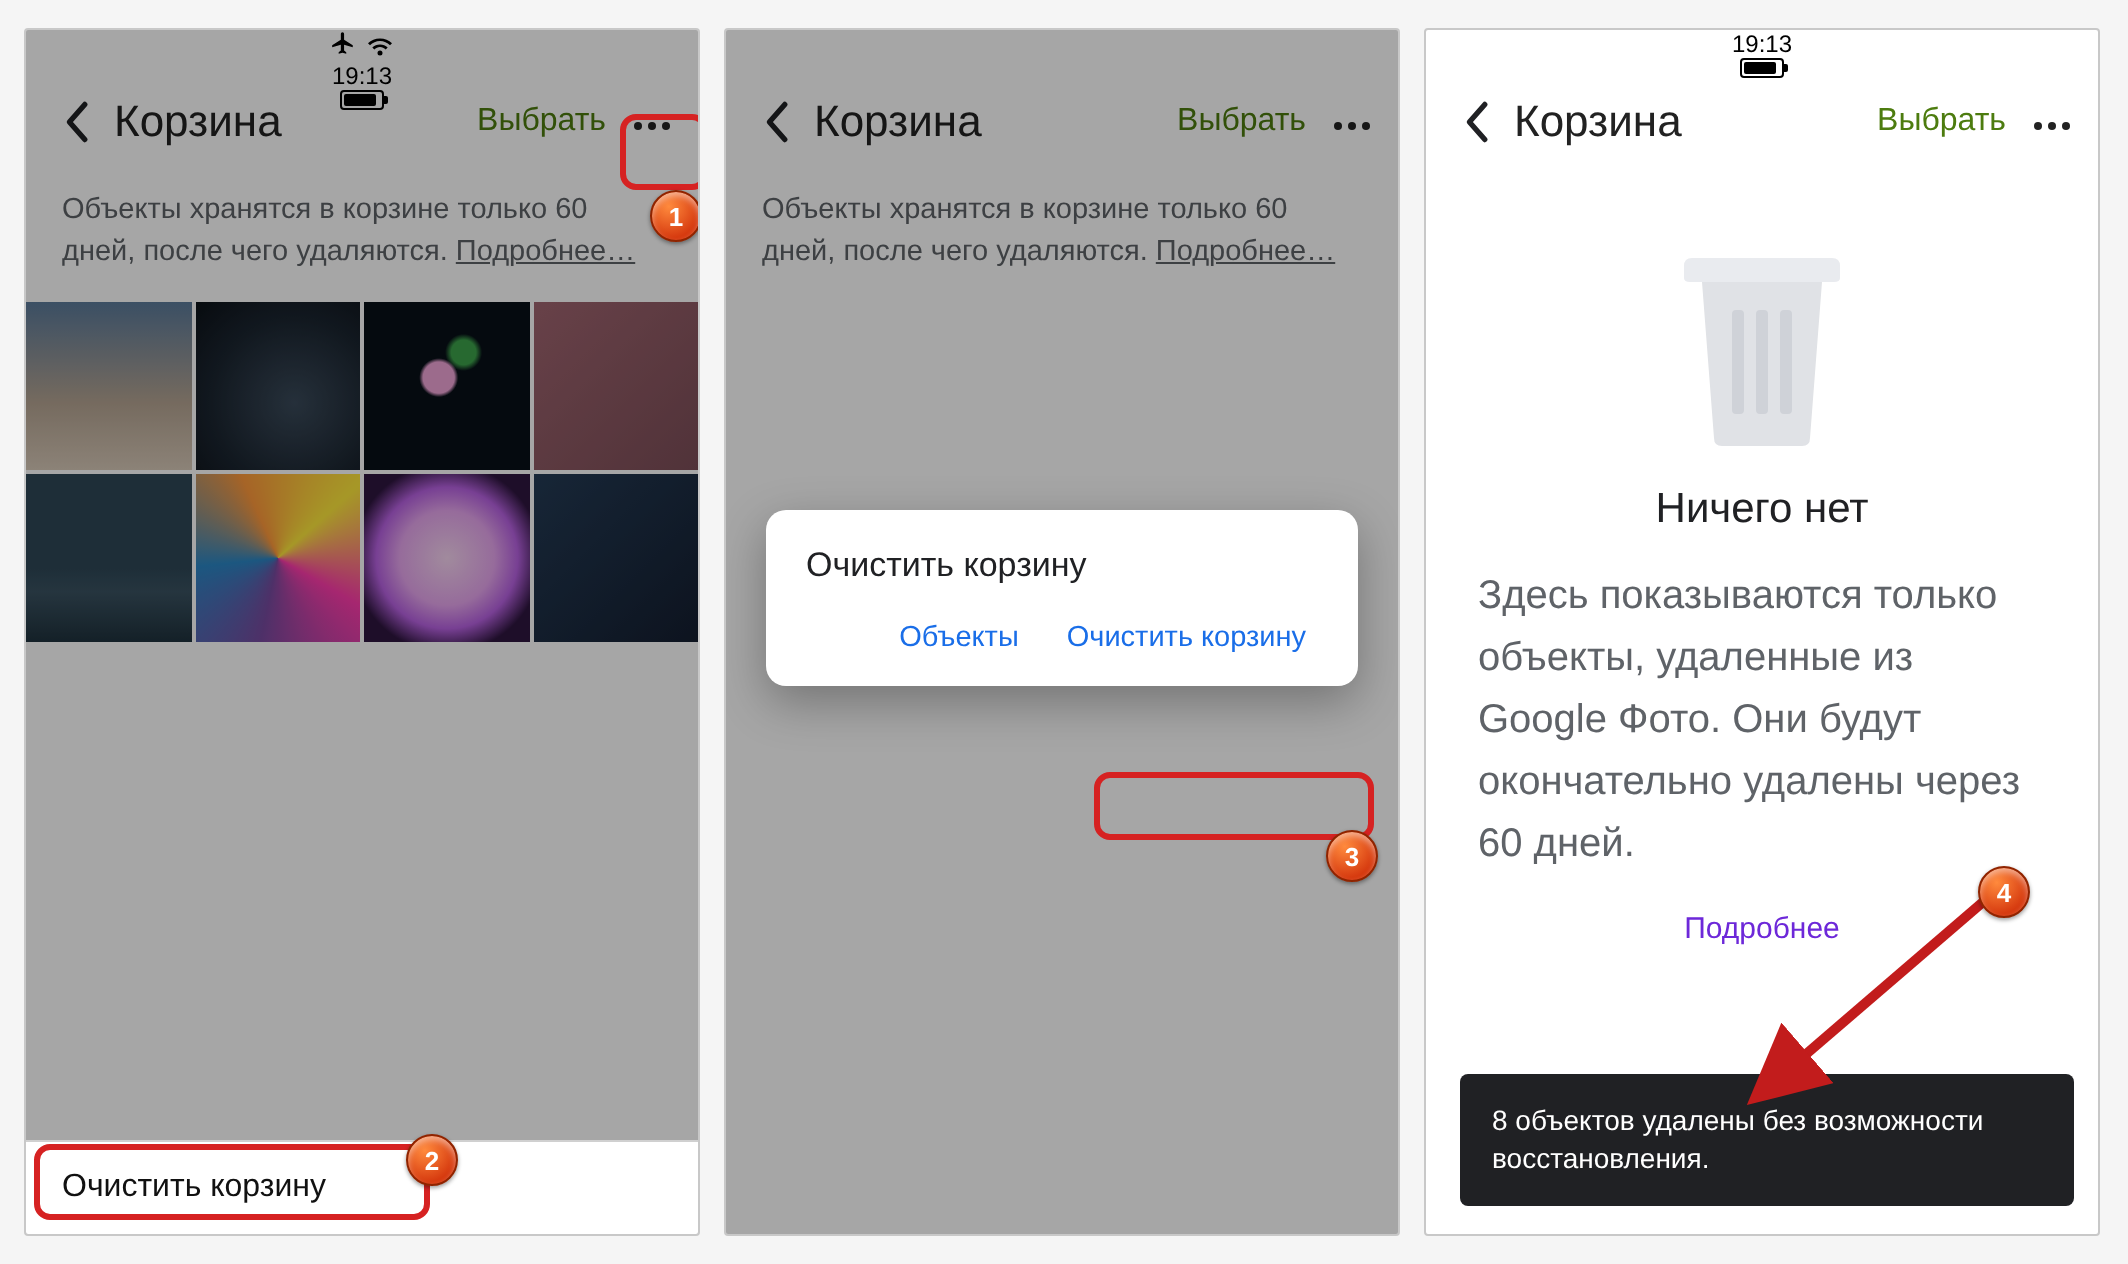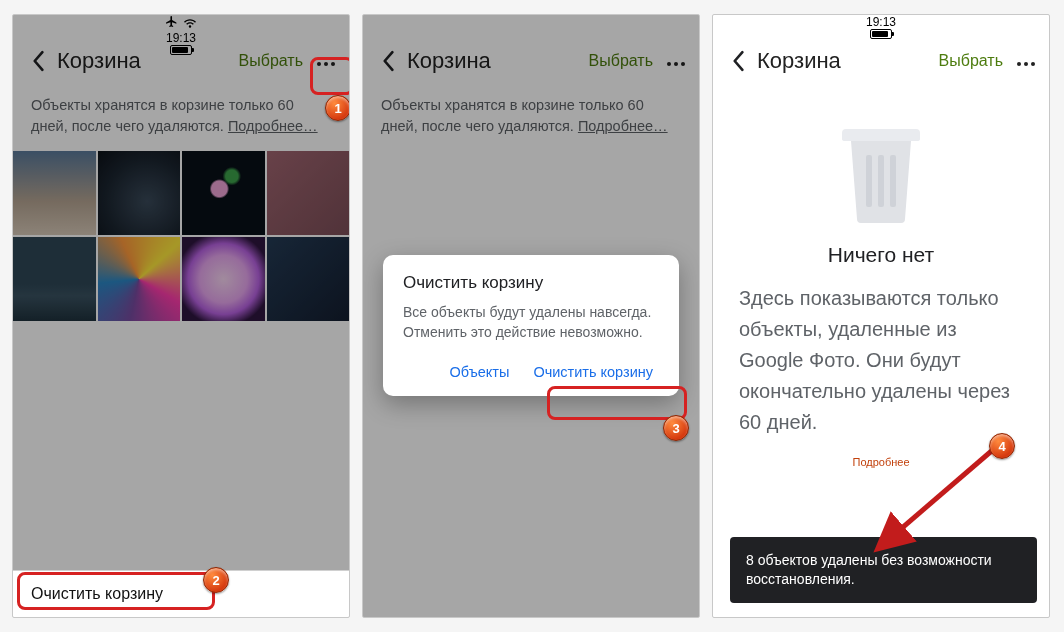--- a/index.html
+++ b/index.html
@@ -79,21 +79,21 @@
   }
   .dialog h3 { font-size: 17px; font-weight: 500; color: #202124; margin-bottom: 10px; }
   .dialog p { font-size: 14px; color: #5f6368; line-height: 1.4; margin-bottom: 14px; }
   .dialog-actions { display: flex; justify-content: flex-end; gap: 12px; }
   .dialog-actions button { background: none; border: none; color: #1a6ee8; font-size: 14.5px; font-weight: 500; padding: 8px 6px; cursor: pointer; font-family: inherit; }
   
   .empty { display: flex; flex-direction: column; align-items: center; padding: 30px 26px 8px; text-align: left; }
   .bin-ill { width: 100px; height: 110px; margin-bottom: 18px; }
   .empty-title { font-size: 21px; color: #202124; margin-bottom: 16px; }
   .empty-desc { font-size: 20px; color: #5f6368; line-height: 1.55; margin-bottom: 18px; }
-  .empty-link { color: #c2410c; font-size: 11px; }
+  .empty-link { color: #6d28d9; font-size: 15px; }
   .toast {
     position: absolute; left: 17px; right: 12px; bottom: 14px;
     background: #202124; color: #fff; border-radius: 4px;
     padding: 14px 16px; font-size: 14px; line-height: 1.35;
   }
   
   .callout {
     position: absolute; width: 26px; height: 26px; border-radius: 50%;
     background: radial-gradient(circle at 35% 30%, #ff8a3d, #d63a0f 70%);
     border: 1px solid #8f2400;
@@ -195,21 +195,20 @@
       </div>
       <div class="info-block">
         <span>Объекты хранятся в корзине только 60 дней, после чего удаляются.</span>
         <span class="link">Подробнее…</span>
       </div>
     </div>
     <div class="dim"></div>
 
     <div class="dialog">
       <h3>Очистить корзину</h3>
-      <p>Все объекты будут удалены навсегда. Отменить это действие невозможно.</p>
       <div class="dialog-actions">
         <button>Объекты</button>
         <button>Очистить корзину</button>
       </div>
     </div>
 
     <div class="redbox" style="left:184px; top:371px; width:140px; height:34px;"></div>
     <div class="callout" style="left:300px; top:400px;">3</div>
   </div>
 

